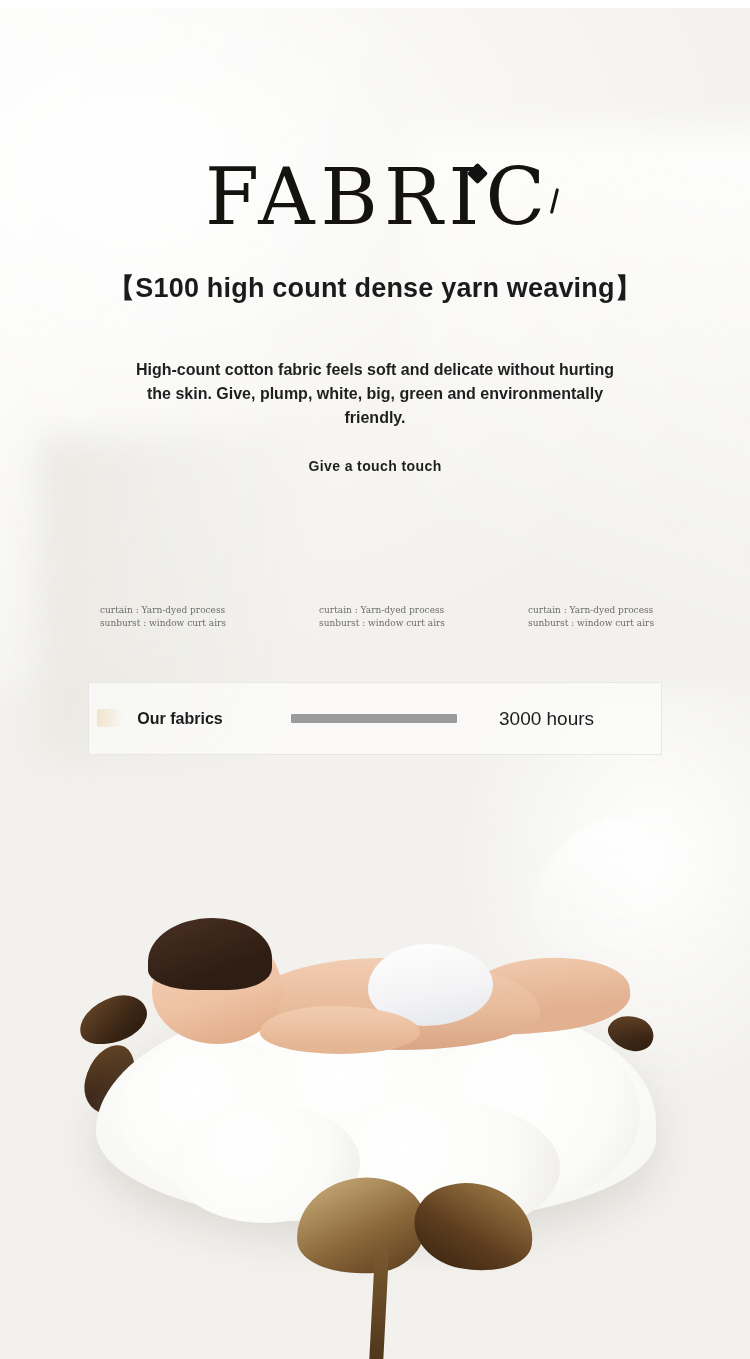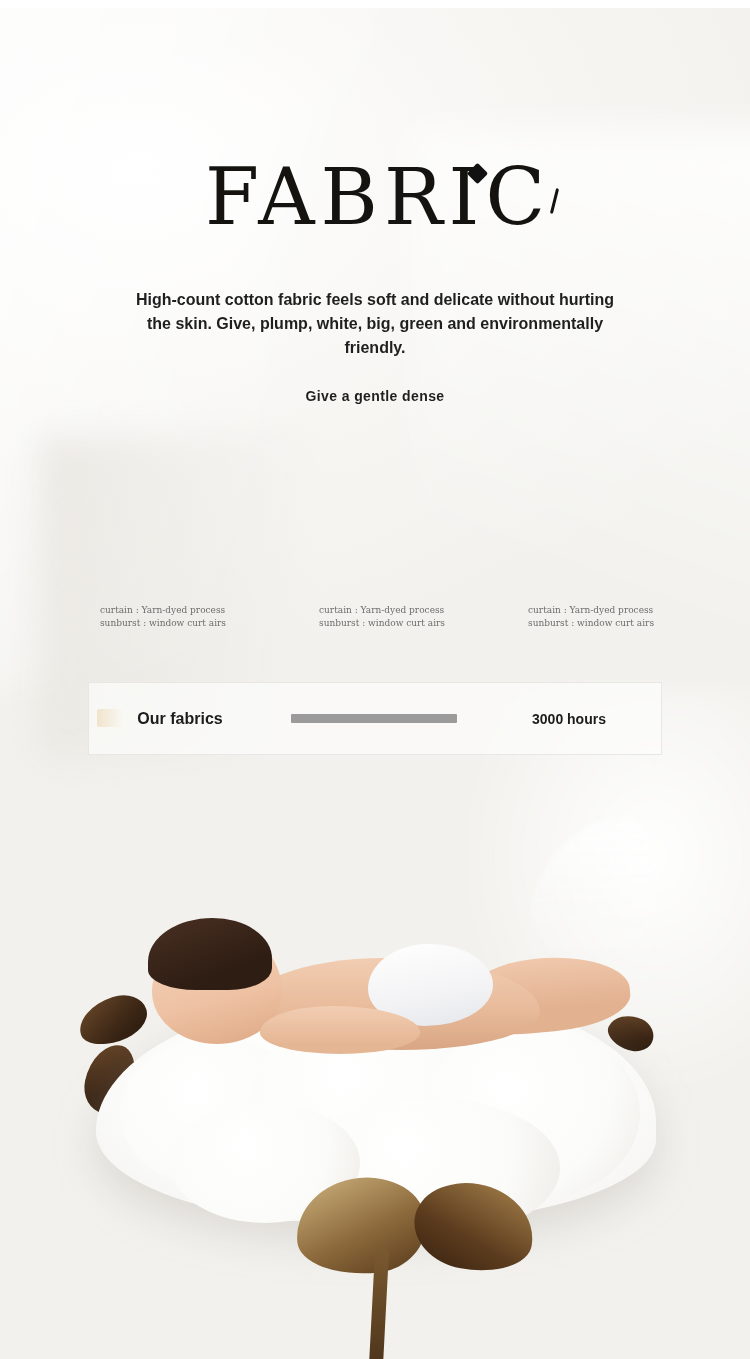--- a/index.html
+++ b/index.html
@@ -197,23 +197,23 @@
     margin: 0 14px 0 8px;
     position: relative;
   }
   .bar-fill {
     height: 9px;
     background: #9b9b9b;
     border-radius: 1px;
   }
   .row-value {
     width: 140px;
-    text-align: center;
-    font-size: 14px;
-    font-weight: bold;
+    text-align: left;
+    font-size: 19px;
+    font-weight: normal;
     color: #1c1c1c;
     white-space: nowrap;
   }
 
   
   .photo {
     position: absolute;
     left: 0;
     top: 840px;
     width: 750px;
@@ -326,22 +326,23 @@
   <div class="silk silk-a"></div>
   <div class="silk silk-b"></div>
   <div class="silk silk-c"></div>
   <div class="silk silk-d"></div>
   <div class="feather"></div>
 
   <div class="hero">
     <div class="diamond"></div>
     <div class="fabric-tick"></div>
     <h1 class="fabric-word">FABRIC</h1>
+    <h2 class="headline">【S100 high count dense yarn weaving】</h2>
     <p class="desc">High-count cotton fabric feels soft and delicate without hurting the skin. Give, plump, white, big, green and environmentally friendly.</p>
-    <p class="sub-note">Give a gentle dense</p>
+    <p class="sub-note">Give a touch touch</p>
   </div>
 
   <div class="captions">
     <div class="caption left">
       <div>curtain : Yarn-dyed process</div>
       <div>sunburst : window curt airs</div>
     </div>
     <div class="caption center">
       <div>curtain : Yarn-dyed process</div>
       <div>sunburst : window curt airs</div>

